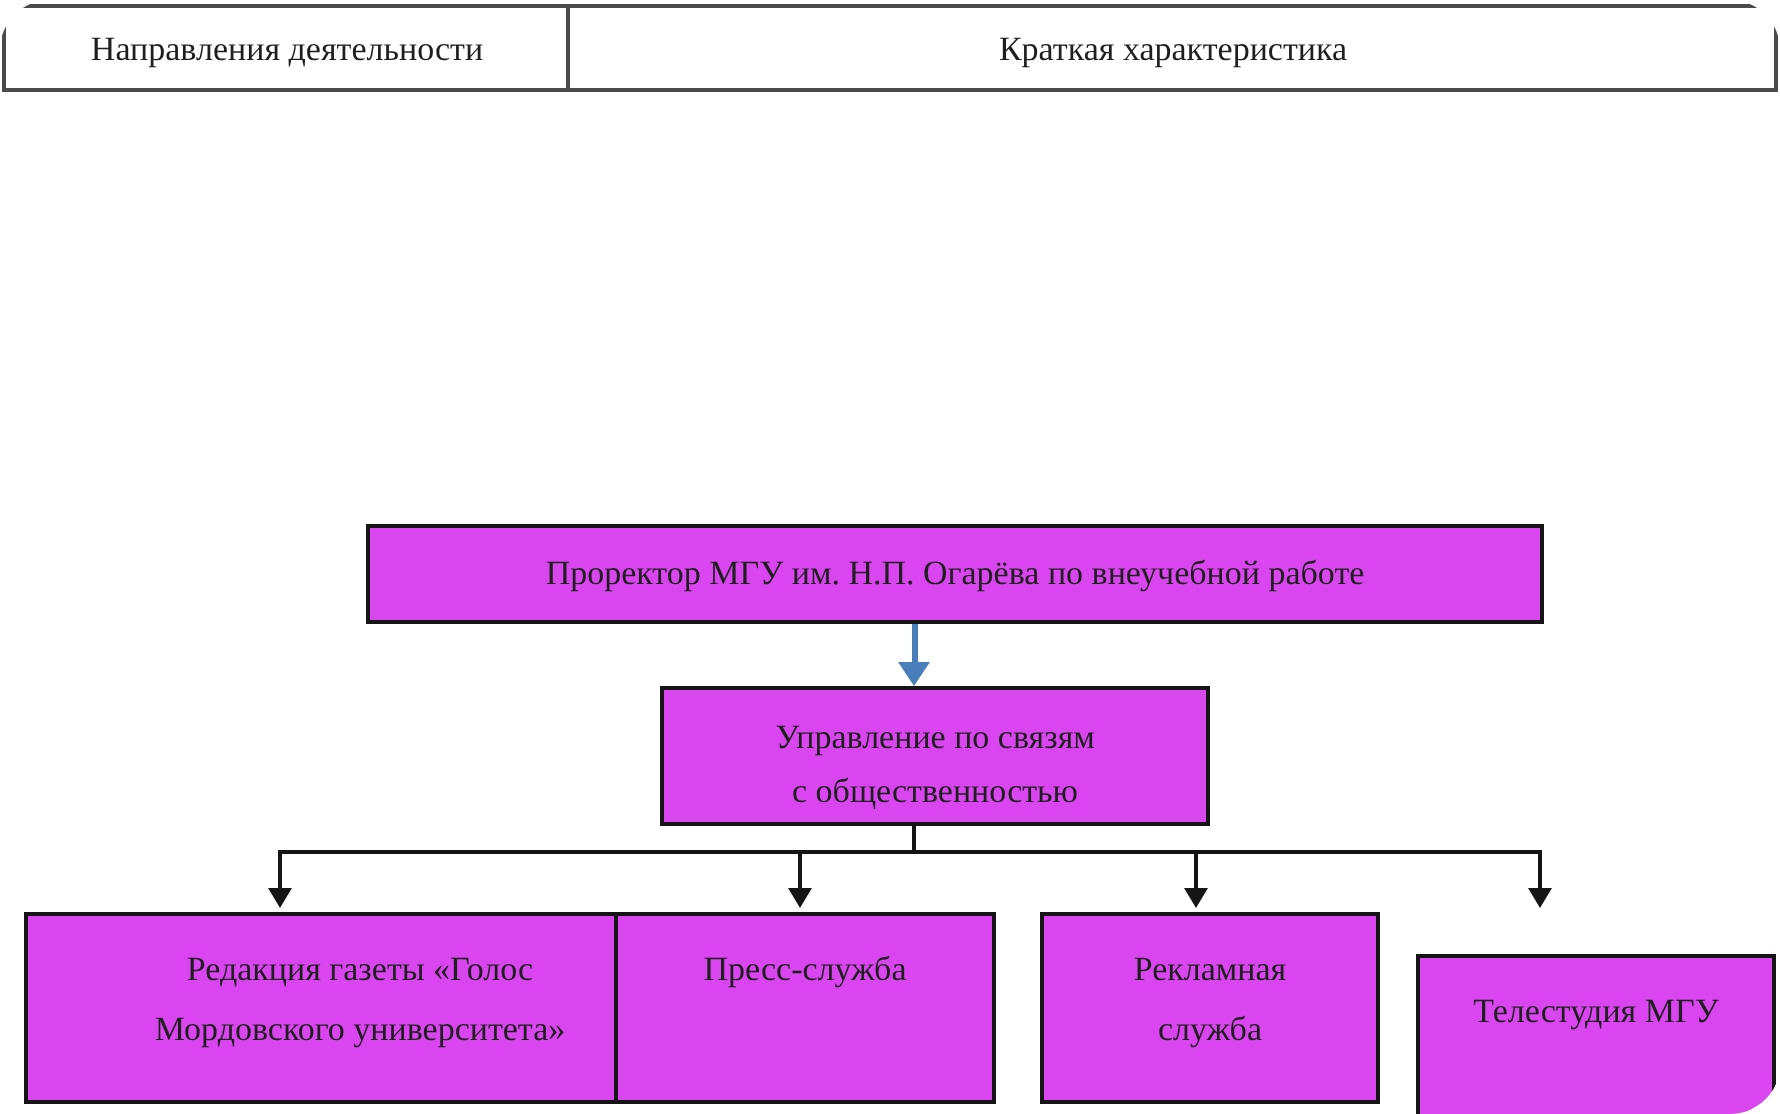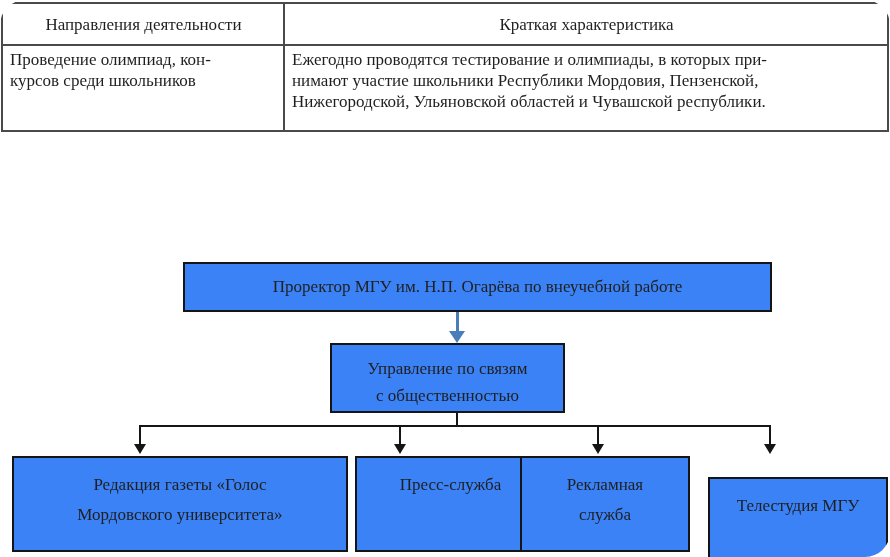--- a/index.html
+++ b/index.html
@@ -18,29 +18,29 @@
   table.info-table th,table.info-table td{
     border:2px solid #4a4a4a;padding:3px 6px 3px 7px;vertical-align:top;
     font-weight:normal;
   }
   table.info-table th{height:34px;text-align:center;vertical-align:middle;}
   table.info-table td{text-align:left;}
   tr.r1 td{height:76px;}
   tr.r2 td{height:78px;}
 
   
-  .box{position:absolute;border:2px solid #151515;background:#3b82f6;box-sizing:border-box;
+  .box{position:absolute;border:2px solid #151515;background:#d946ef;box-sizing:border-box;
        font-size:17px;text-align:center;}
   .root-box{left:183px;top:262px;width:589px;height:50px;
             display:flex;align-items:center;justify-content:center;}
-  .mgr-box{left:330px;top:343px;width:235px;height:70px;
+  .mgr-box{left:330px;top:343px;width:275px;height:70px;
            padding-top:10px;line-height:27px;}
   .dept-box{top:456px;height:96px;padding-top:12px;line-height:30px;}
   .dept-1{left:12px;width:336px;}
-  .dept-2{left:307px;width:191px;margin-left:48px;}
+  .dept-2{left:307px;width:191px;}
   .dept-3{left:520px;width:170px;}
   .dept-4{left:708px;width:180px;margin-top:21px;}
 
   
   .vline,.hline{position:absolute;background:var(--ink,#151515);}
   .vline{width:2px;}
   .hline{height:2px;}
   .arrowhead{position:absolute;width:0;height:0;
     border-left:6px solid transparent;border-right:6px solid transparent;
     border-top:10px solid var(--ink,#151515);}
@@ -72,27 +72,20 @@
         <col style="width:282px">
         <col style="width:604px">
       </colgroup>
     <thead>
       <tr>
         <th>Направления деятельности</th>
         <th>Краткая характеристика</th>
       </tr>
     </thead>
     <tbody>
-      <tr class="r2">
-        <td class="pre">Проведение олимпиад, кон-
-курсов среди школьников</td>
-        <td class="pre">Ежегодно проводятся тестирование и олимпиады, в которых при-
-нимают участие школьники Республики Мордовия, Пензенской,
-Нижегородской, Ульяновской областей и Чувашской республики.</td>
-      </tr>
     </tbody>
   </table>
 
   <div>
 
     <div class="box root-box">
       <span>Проректор МГУ им. Н.П. Огарёва по внеучебной работе</span>
     </div>
 
     <span class="blue-line"></span>

